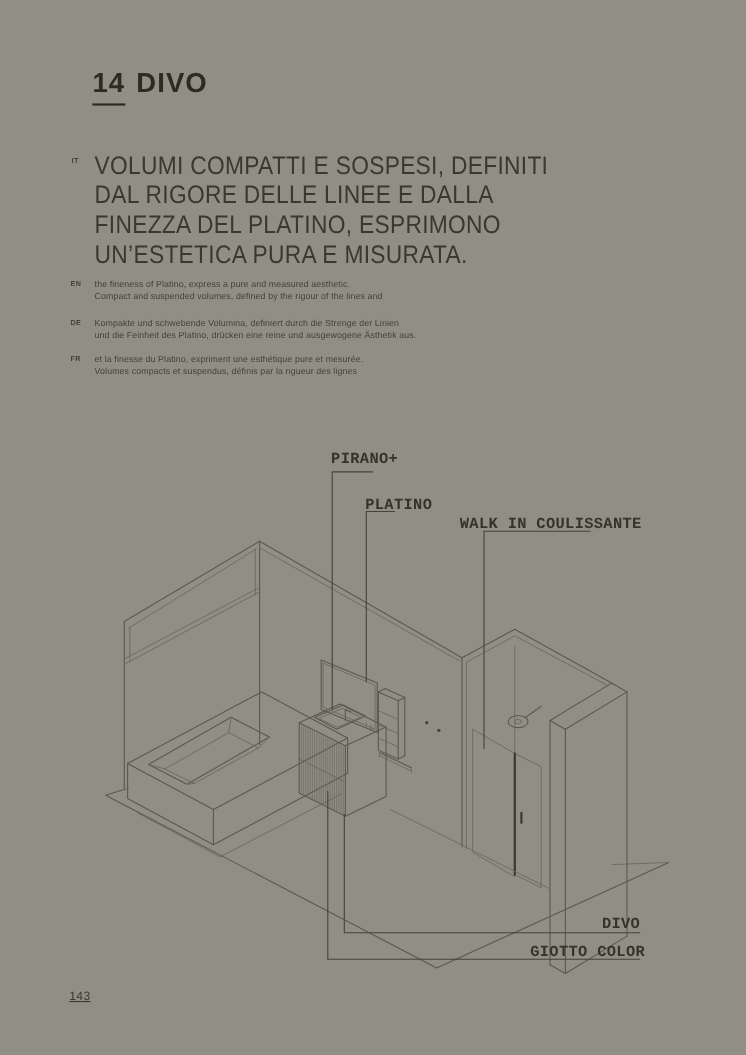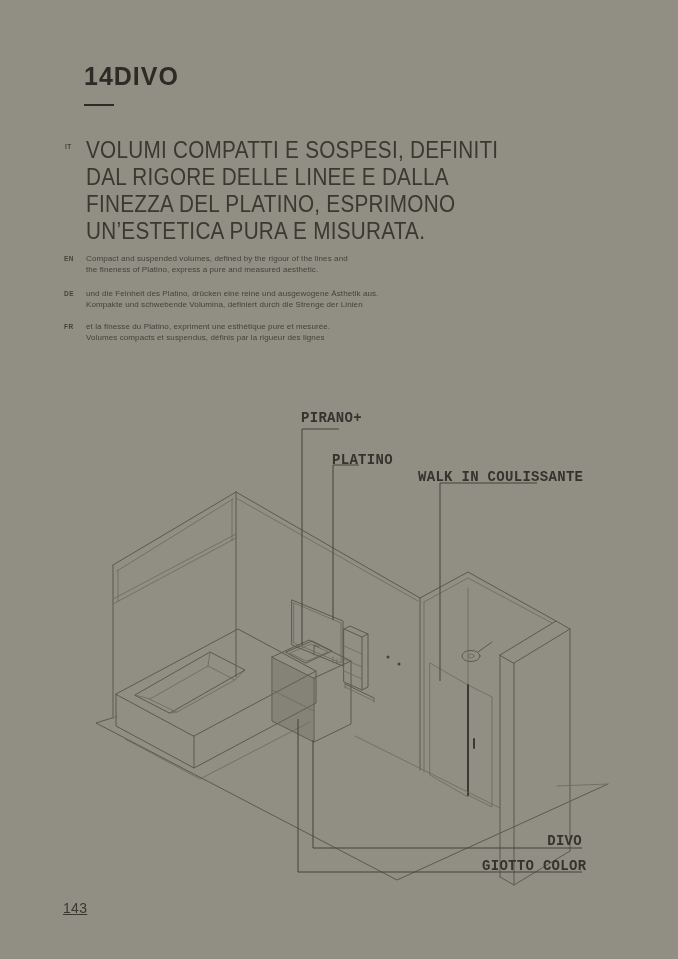--- a/index.html
+++ b/index.html
@@ -5,30 +5,30 @@
   html,body{margin:0;padding:0;}
   body{
     width:678px;height:959px;position:relative;overflow:hidden;
     background:#918e84;
     font-family:"Liberation Sans","DejaVu Sans",sans-serif;
     color:#33312b;
   }
   .abs{position:absolute;}
   
   .chapter{left:84px;top:62px;font-size:25px;font-weight:bold;letter-spacing:1px;color:#2d2b26;white-space:nowrap;}
-  .chapter .num{display:inline-block;border-bottom:2.5px solid #2d2b26;padding-bottom:13px;margin-right:0;}
+  .chapter .num{display:inline-block;border-bottom:2.5px solid #2d2b26;padding-bottom:3px;margin-right:10px;}
   
   .headline{left:86px;top:137px;font-size:23px;line-height:27px;letter-spacing:0.3px;color:#3a3831;
             transform:scaleX(0.9);transform-origin:left top;white-space:nowrap;}
   .langtag{font-size:6.5px;letter-spacing:0.5px;color:#45423b;font-weight:bold;}
   .desc{left:86px;font-size:8px;line-height:11px;color:#45423b;letter-spacing:0.1px;white-space:nowrap;}
   
   .dlabel{font-size:14px;font-weight:bold;letter-spacing:0.3px;color:#35332d;white-space:nowrap;font-family:Liberation Mono, monospace;}
   .dlabel.right{width:100px;text-align:right;}
-  .pagenum{left:63px;top:900px;font-size:14px;color:#3a3831;letter-spacing:0.3px;text-decoration:underline;}
+  .pagenum{left:63px;top:900px;font-size:11px;color:#3a3831;letter-spacing:0.3px;text-decoration:underline;}
   svg{position:absolute;left:0;top:0;}
   .ln{fill:none;stroke:#5c594f;stroke-width:1;stroke-linecap:round;stroke-linejoin:round;}
   .ln2{fill:none;stroke:#6b685e;stroke-width:0.8;stroke-linecap:round;stroke-linejoin:round;}
   .dark{fill:none;stroke:#3b3933;stroke-width:2;stroke-linecap:round;}
   .leader{fill:none;stroke:#45423c;stroke-width:1;}
   .dot{fill:#44423b;stroke:none;}
 </style>
 </head>
 <body>
 
@@ -39,28 +39,28 @@
 <div class="abs langtag" style="left:65px;top:143px;">IT</div>
 <div class="abs headline">
   <div>VOLUMI COMPATTI E SOSPESI, DEFINITI</div>
   <div>DAL RIGORE DELLE LINEE E DALLA</div>
   <div>FINEZZA DEL PLATINO, ESPRIMONO</div>
   <div>UN’ESTETICA PURA E MISURATA.</div>
 </div>
 
 <div class="abs langtag" style="left:64px;top:255px;">EN</div>
 <div class="abs desc" style="top:253px;">
+  <div>the fineness of Platino, express a pure and measured aesthetic.</div>
   <div>Compact and suspended volumes, defined by the rigour of the lines and</div>
-  <div>the fineness of Platino, express a pure and measured aesthetic.</div>
 </div>
 
 <div class="abs langtag" style="left:64px;top:290px;">DE</div>
 <div class="abs desc" style="top:288px;">
+  <div>Kompakte und schwebende Volumina, definiert durch die Strenge der Linien</div>
   <div>und die Feinheit des Platino, drücken eine reine und ausgewogene Ästhetik aus.</div>
-  <div>Kompakte und schwebende Volumina, definiert durch die Strenge der Linien</div>
 </div>
 
 <div class="abs langtag" style="left:64px;top:323px;">FR</div>
 <div class="abs desc" style="top:321px;">
   <div>et la finesse du Platino, expriment une esthétique pure et mesurée.</div>
   <div>Volumes compacts et suspendus, définis par la rigueur des lignes</div>
 </div>
 
 <svg width="678" height="959" viewBox="0 0 678 959">
 

